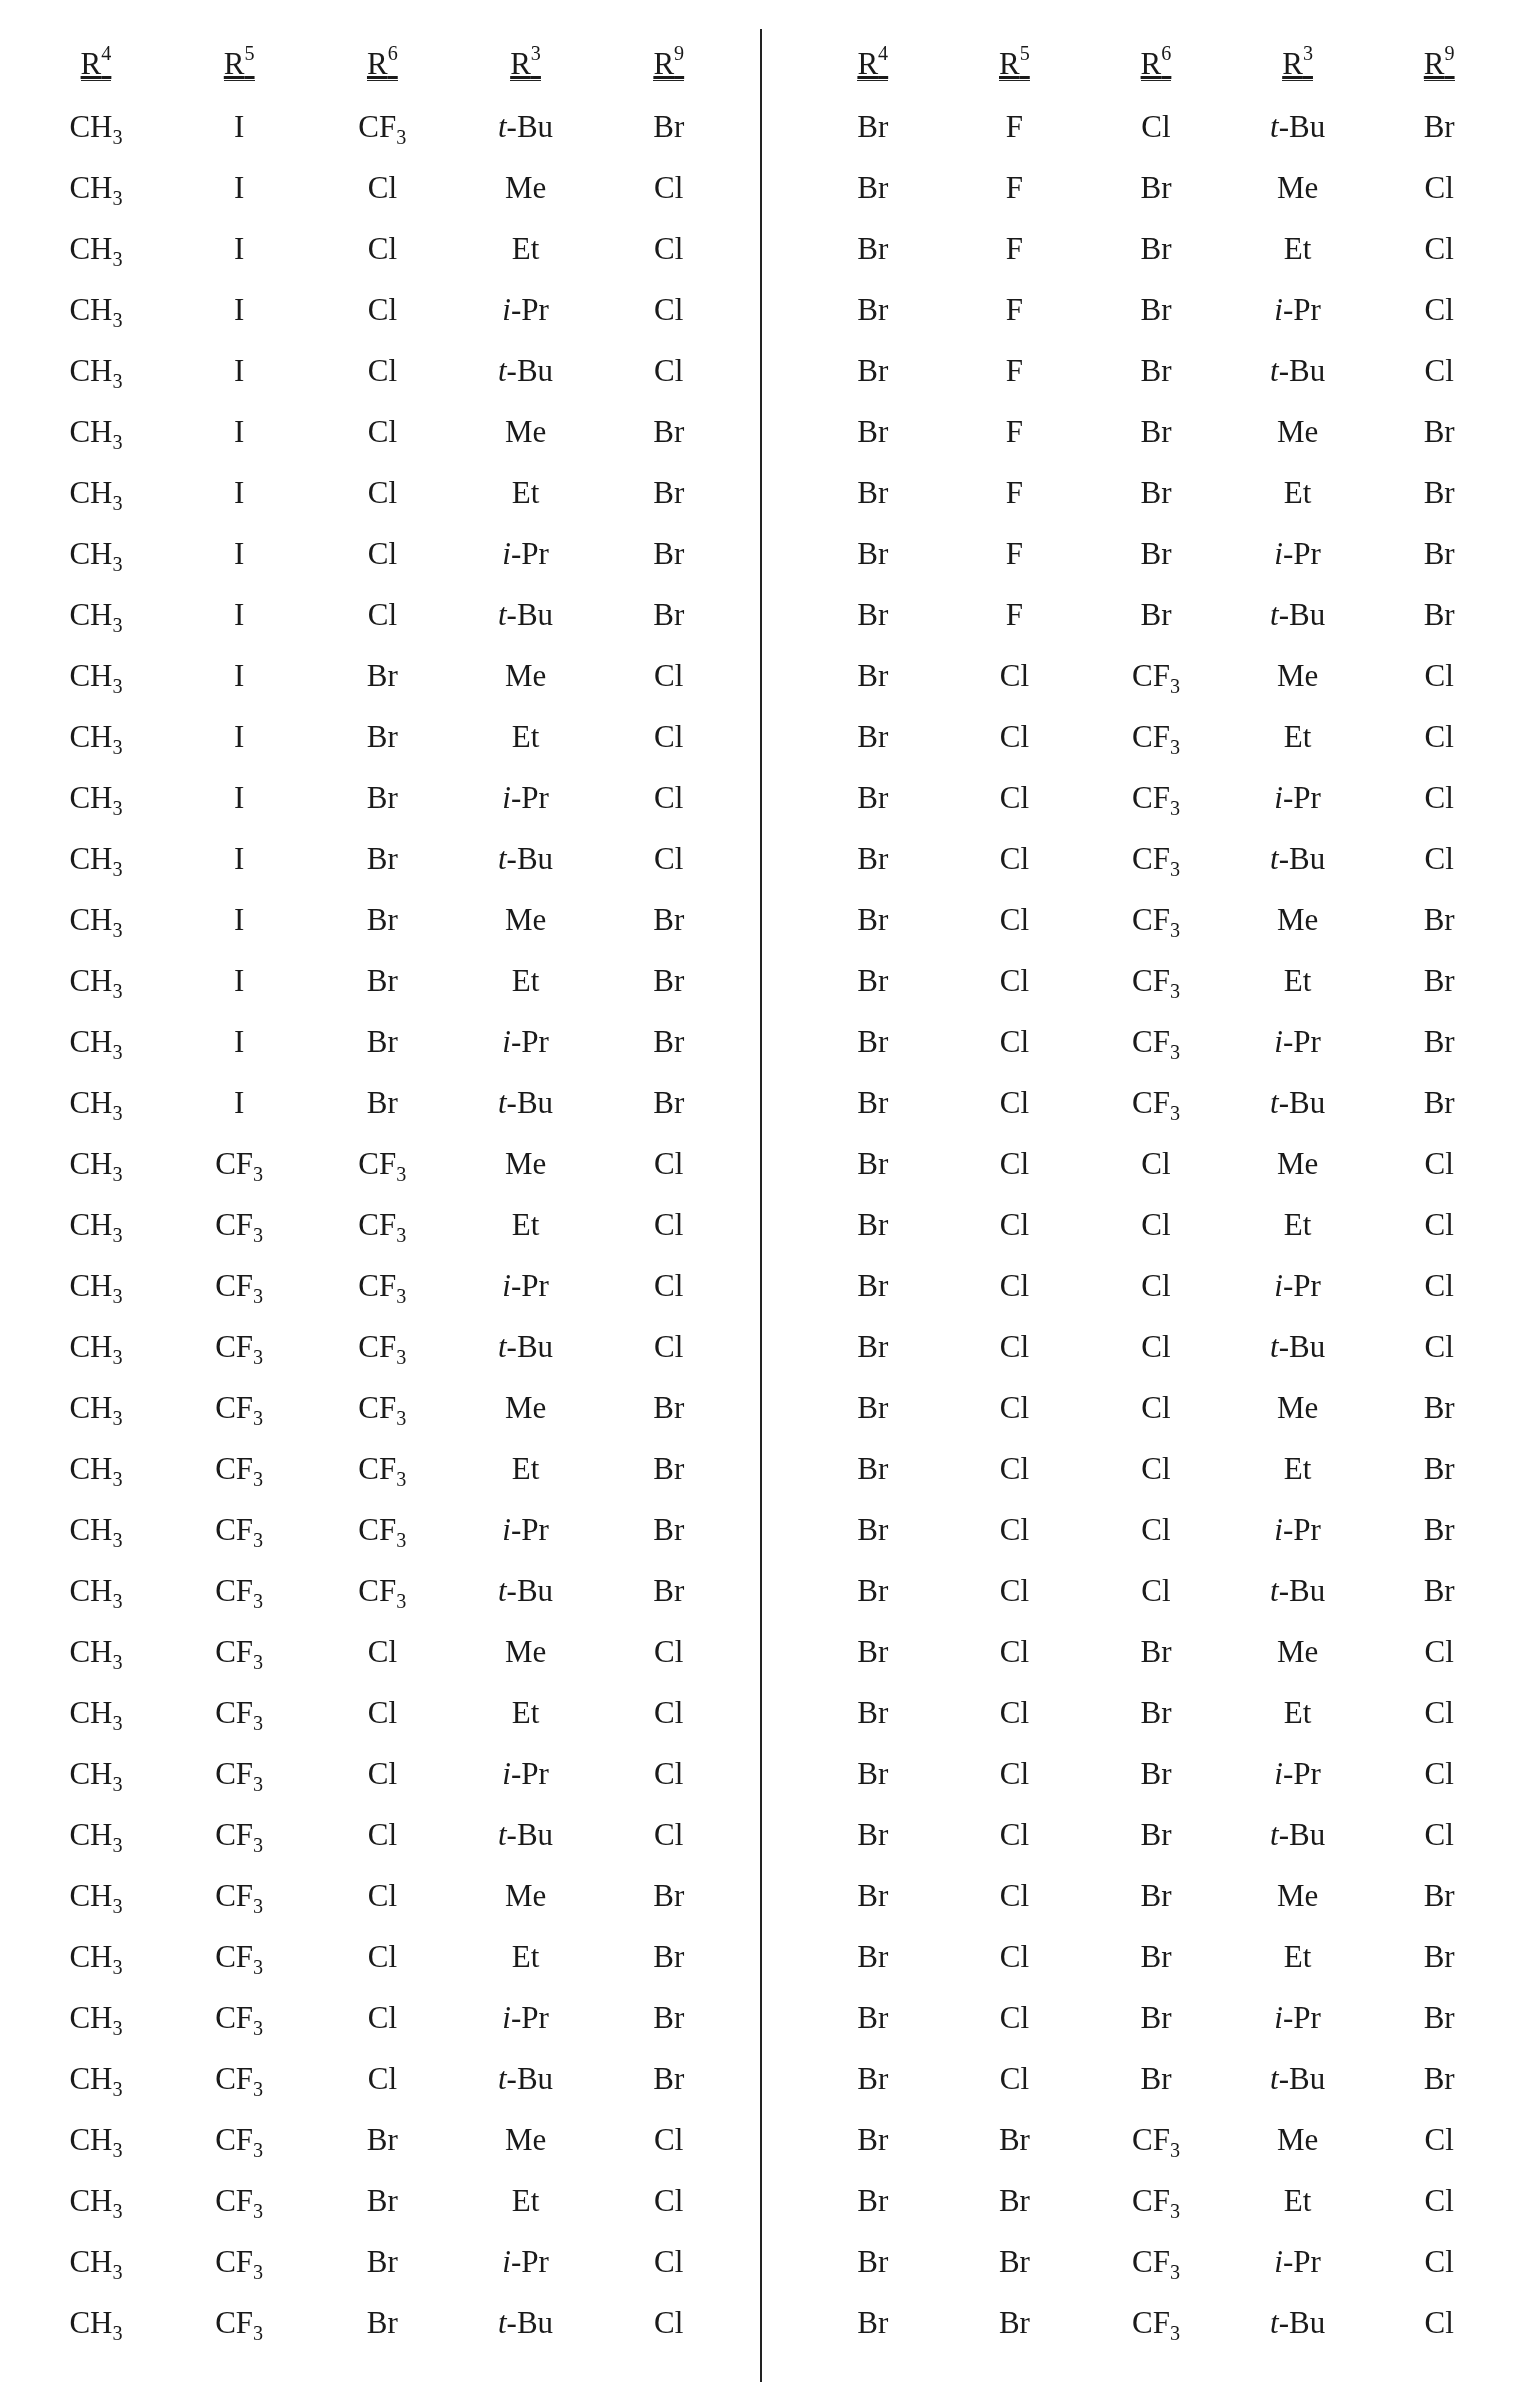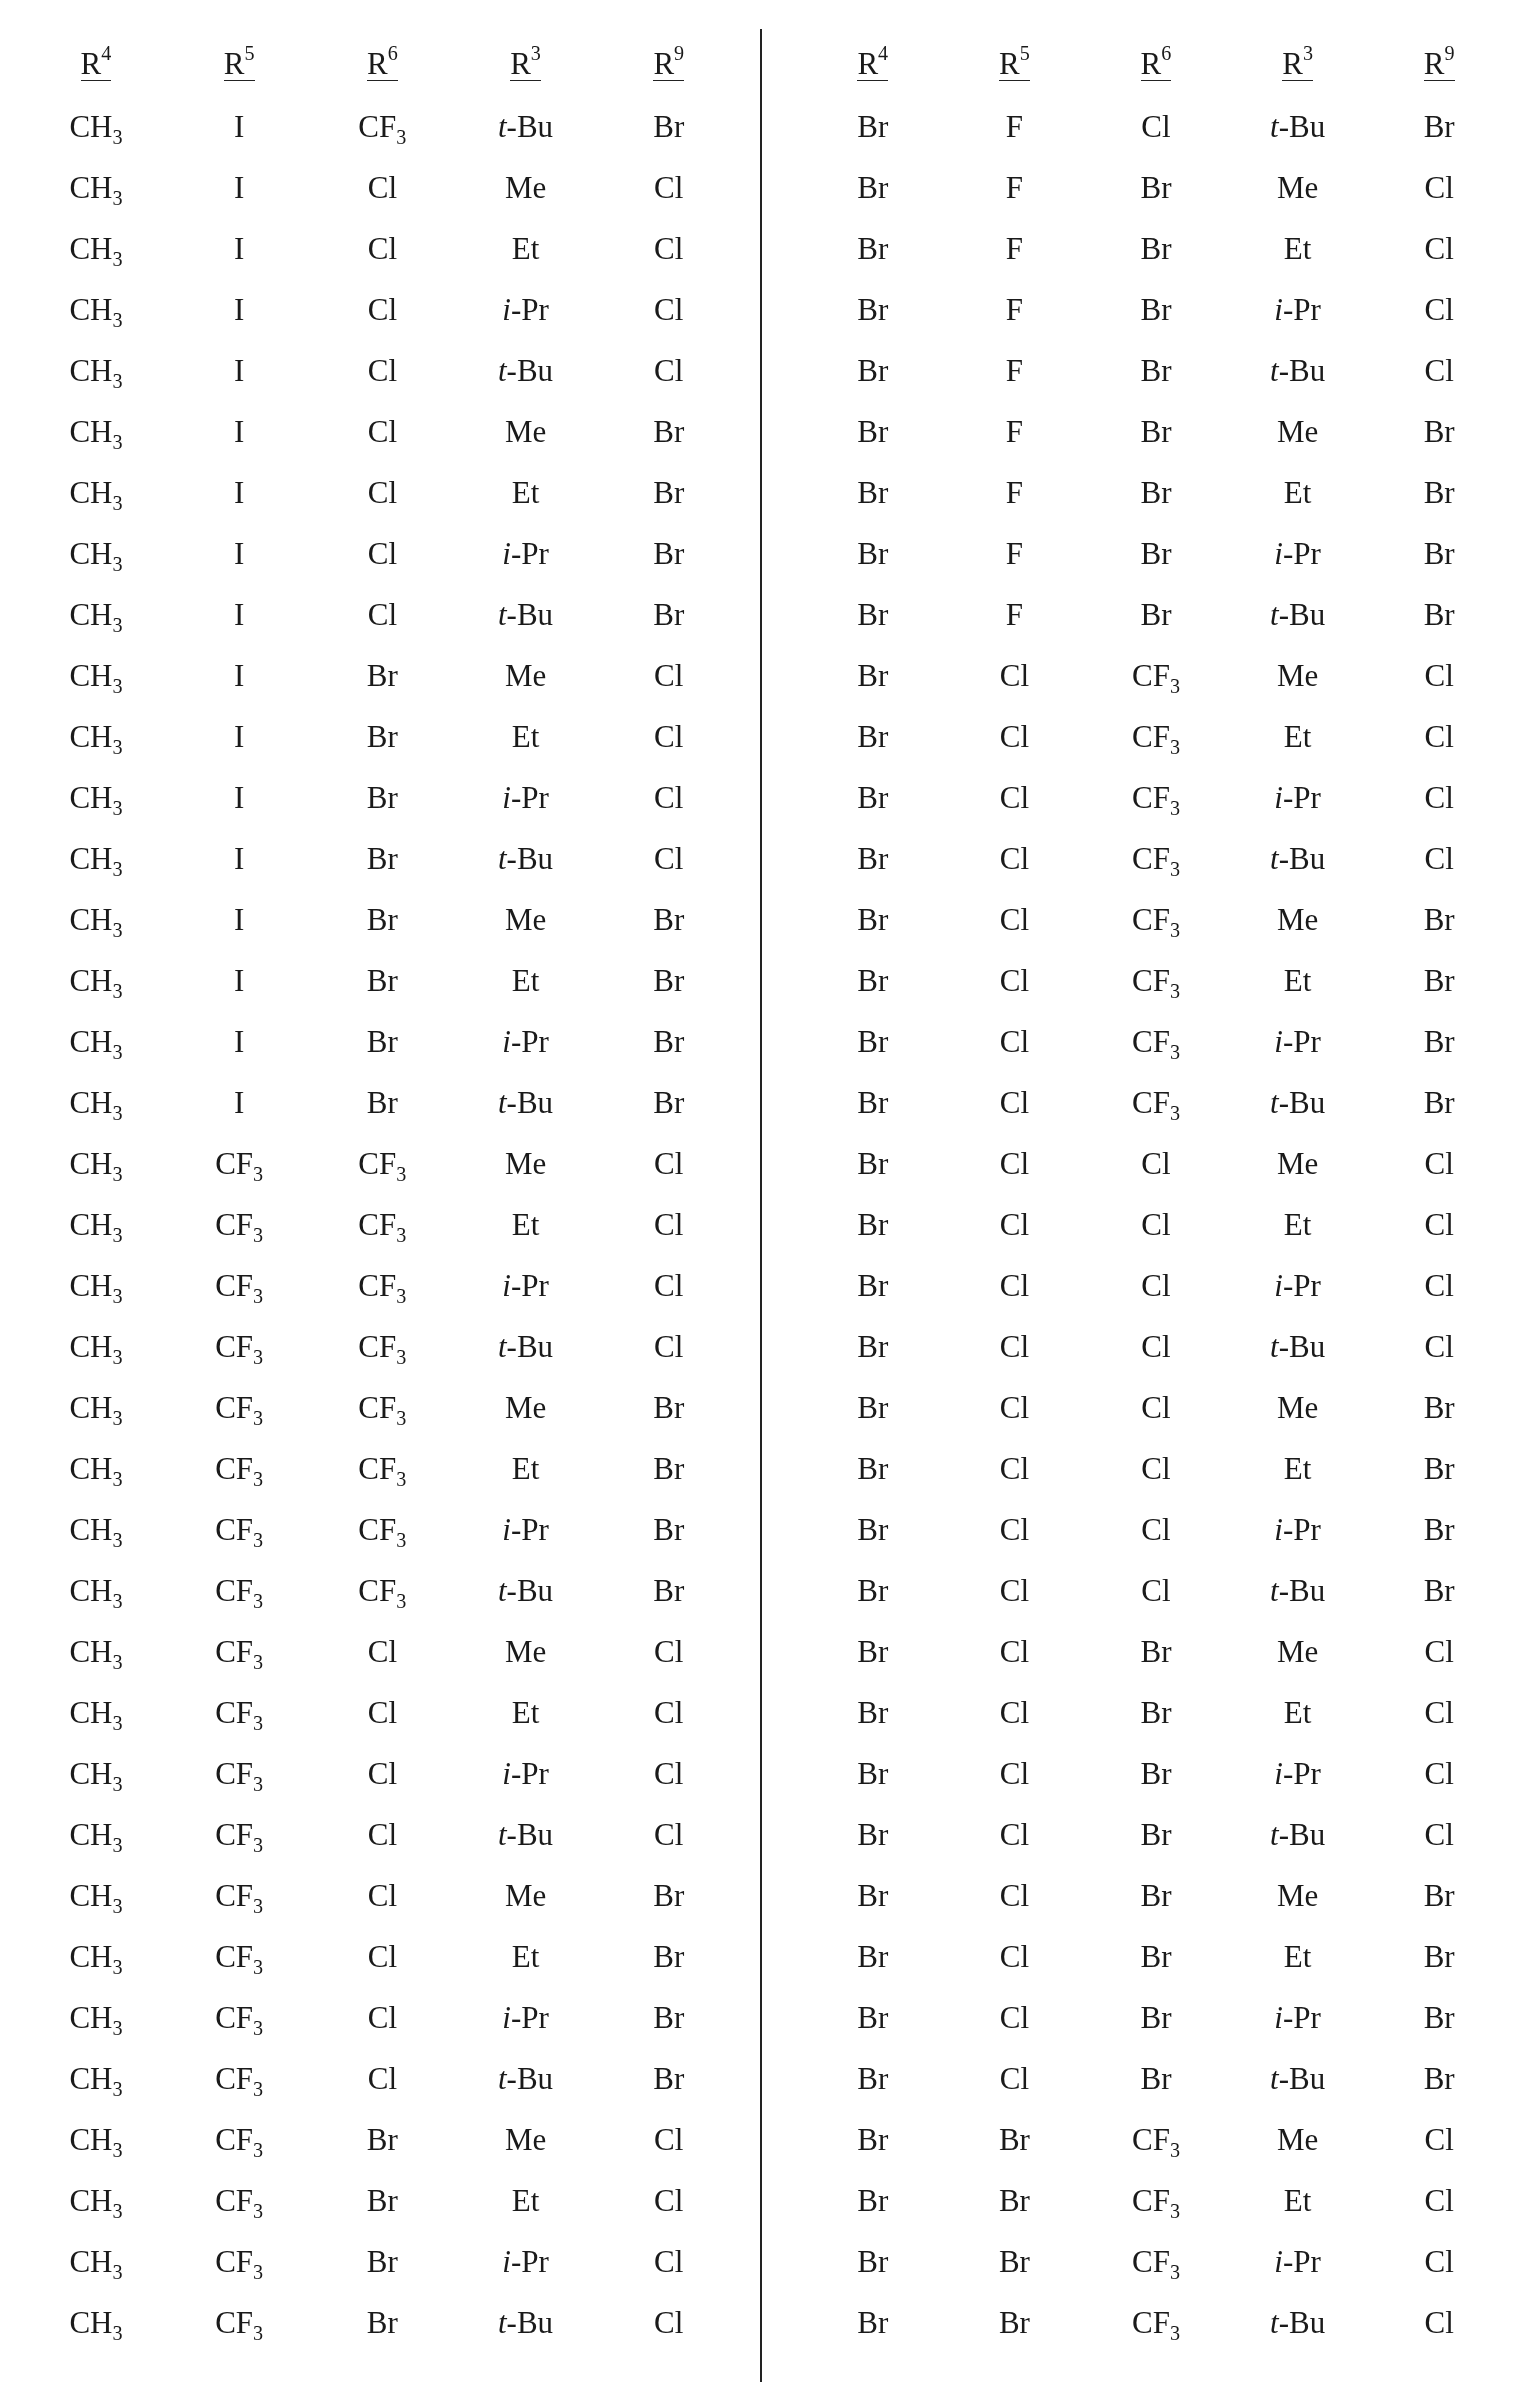--- a/index.html
+++ b/index.html
@@ -50,20 +50,21 @@
       line-height: 1;
       vertical-align: middle;
     }
     th {
       height: 63px;
     }
     .hdr {
       display: inline-block;
       border-bottom: 1.6px solid #222;
       padding-bottom: 1.6px;
+      text-decoration: underline;
     }
     sup { font-size: 0.65em; vertical-align: 0.7em; line-height: 0; }
     sub { font-size: 0.65em; vertical-align: -0.35em; line-height: 0; }
     .it { font-style: italic; }
   </style>
 </head>
 <body>
 
 <div class="page">
   <div class="half left">

